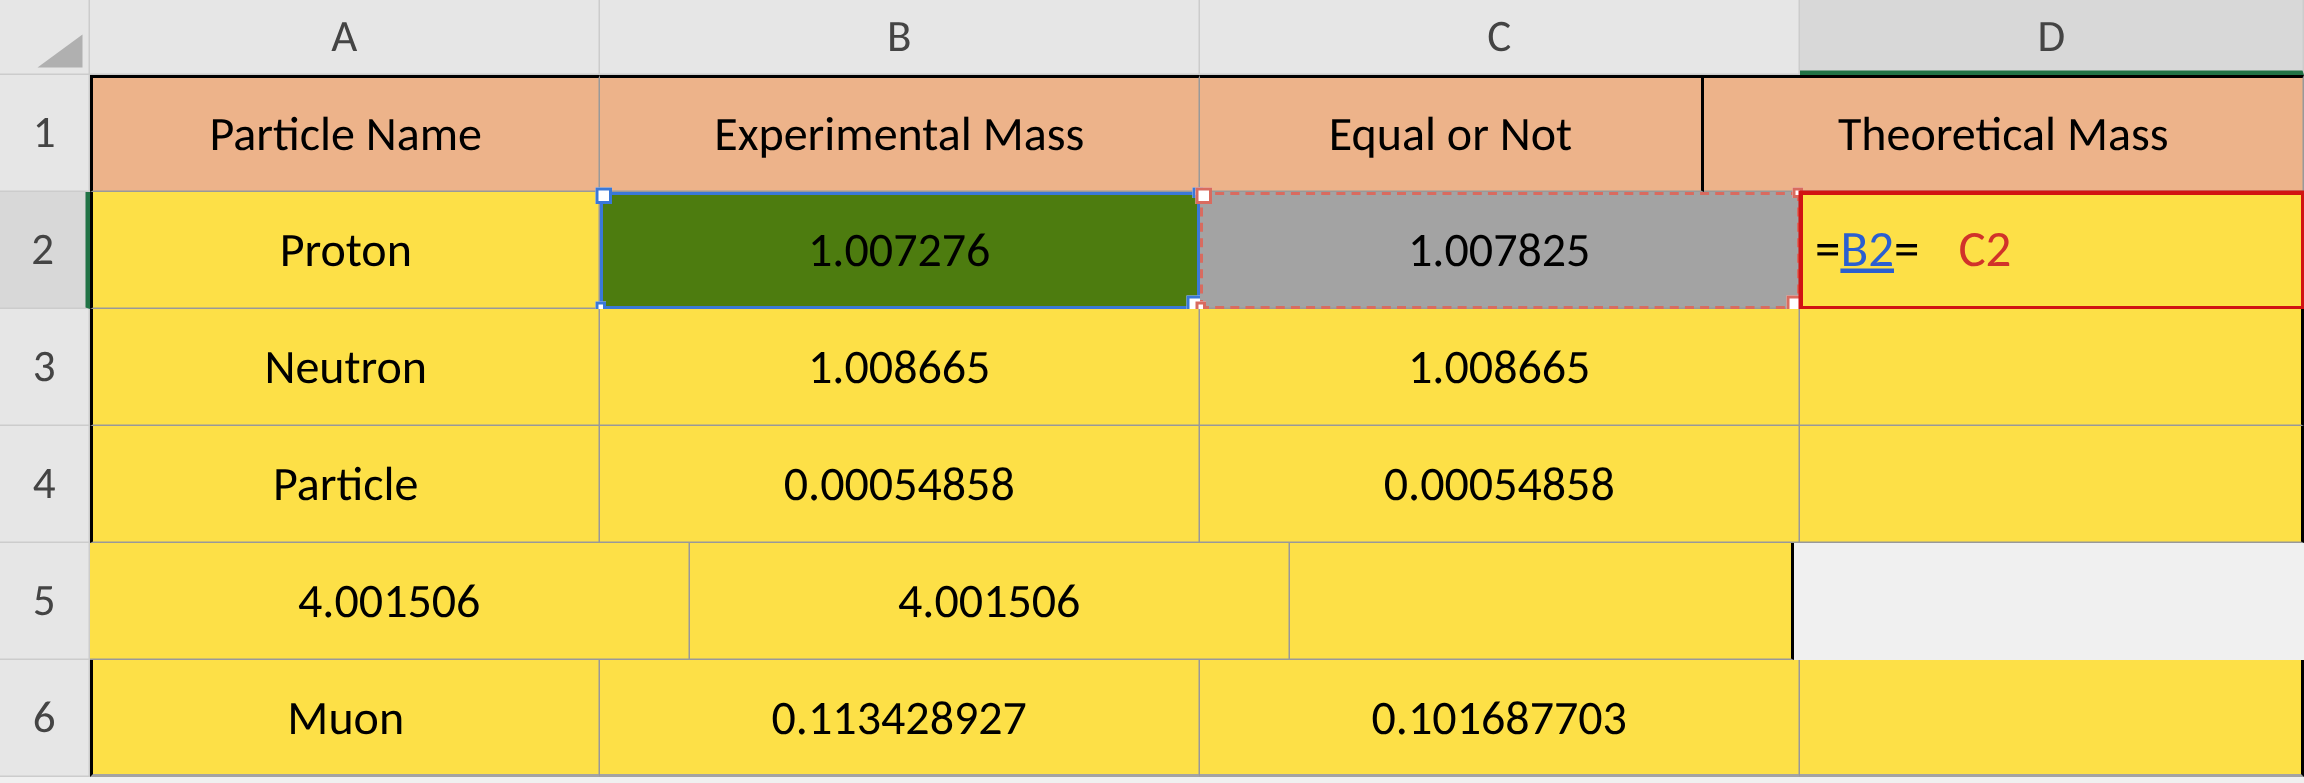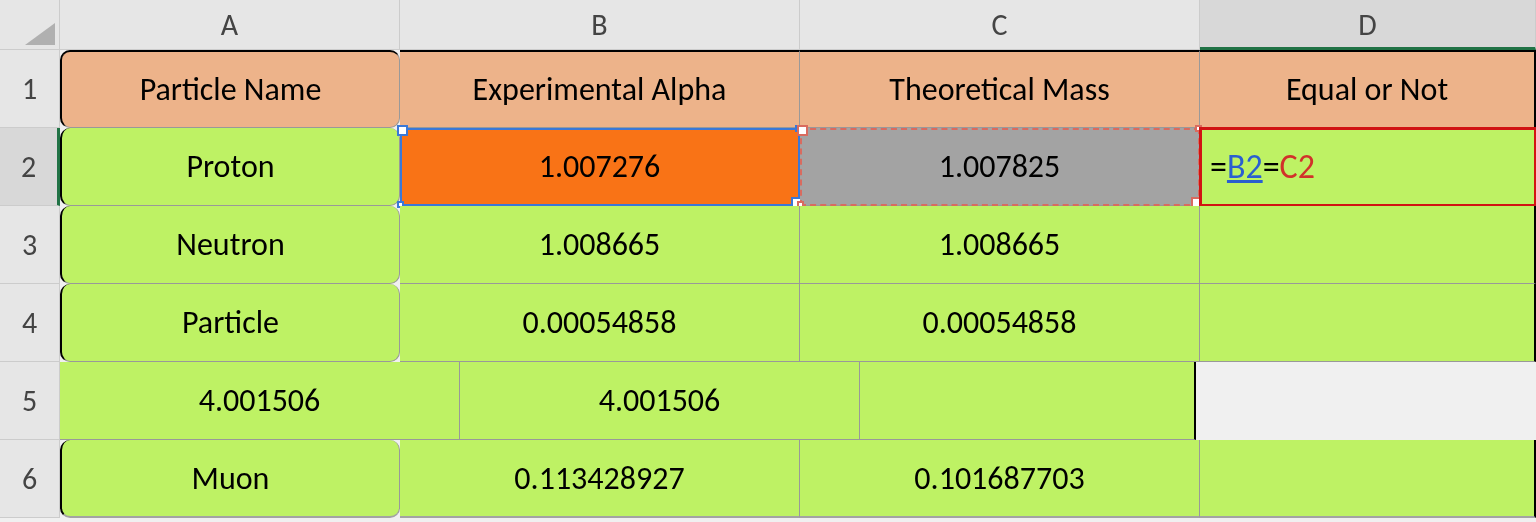--- a/index.html
+++ b/index.html
@@ -57,49 +57,49 @@
     }
     .row-header.active-bar {
       border-right: 3px solid #217346;
     }
 
     .row { display: flex; }
 
     .cell {
       border-right: 1px solid #999;
       border-bottom: 1px solid #999;
-      background: #bef264;
+      background: #fde047;
       font-size: 32px;
       display: flex;
       align-items: center;
       justify-content: center;
       padding: 0 10px;
       height: 78px;
       color: #000;
       position: relative;
     }
     .cell.hdr {
       background: #edb38a;
       font-size: 32px;
     }
 
     .wA { width: 340px; }
     .wB { width: 400px; }
     .wC { width: 400px; }
     .wD { width: 336px; }
 
     .bt { border-top: 2px solid #000; }
-    .bl { border-left: 2px solid #000; border-radius: 10px; }
+    .bl { border-left: 2px solid #000; }
     .br { border-right: 2px solid #000; }
     .bb { border-bottom: 2px solid #a3a3a3; }
 
     .ref-blue {
       outline: 2px solid #3a78d8;
       outline-offset: -2px;
-      background: #f97316;
+      background: #4d7c0f;
     }
     .ref-blue::before, .ref-blue::after,
     .ref-red::before, .ref-red::after {
       content: "";
       position: absolute;
       width: 7px; height: 7px;
       background: #fff;
     }
     .ref-blue::before { left: -3px; top: -3px; border:2px solid #3a78d8; }
     .ref-blue::after  { right: -3px; bottom: -3px; border:2px solid #3a78d8; }
@@ -117,21 +117,21 @@
     .sq-rd-tr .sq2 { position:absolute; left:-3px; bottom:-3px; width:7px; height:7px; border:2px solid #d96b5f; background:#fff; }
 
     .formula-cell {
       outline: 3px solid #d11313;
       outline-offset: -2px;
       justify-content: flex-start;
       font-size: 34px;
     }
     .tok-eq { color: #000; }
     .tok-b  { color: #2a5fd0; text-decoration: underline; }
-    .tok-c  { color: #d1322a; }
+    .tok-c  { color: #d1322a; margin-left: 26px; }
   </style>
 </head>
 <body>
 
 
 
 <div class="sheet">
 
   
   <div class="row">
@@ -139,23 +139,23 @@
     <div class="col-header wA">A</div>
     <div class="col-header wB">B</div>
     <div class="col-header wC">C</div>
     <div class="col-header wD active active-underline">D</div>
   </div>
 
   
   <div class="row">
     <div class="row-header" style="height:78px">1</div>
     <div class="cell hdr wA bt bl">Particle Name</div>
-    <div class="cell hdr wB bt">Experimental Alpha</div>
+    <div class="cell hdr wB bt">Experimental Mass</div>
+    <div class="cell hdr wD bt br">Equal or Not</div>
     <div class="cell hdr wC bt">Theoretical Mass</div>
-    <div class="cell hdr wD bt br">Equal or Not</div>
   </div>
 
   
   <div class="row">
     <div class="row-header active active-bar" style="height:78px">2</div>
     <div class="cell wA bl">Proton</div>
     <div class="cell wB ref-blue sq-bl-tr">
       <span class="sq1"></span>
         <span class="sq2"></span>
       <span>1.007276</span>

